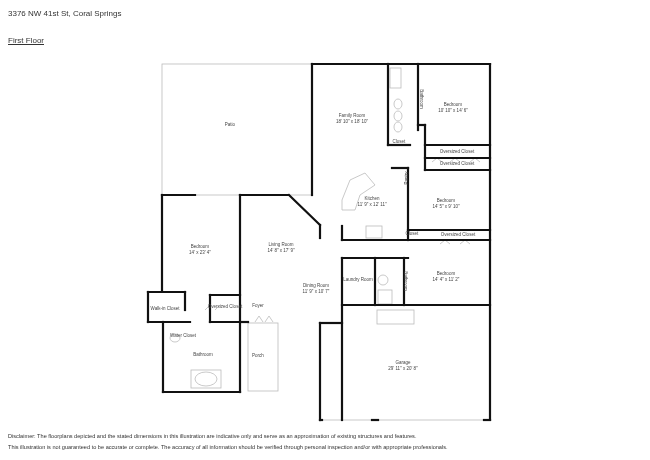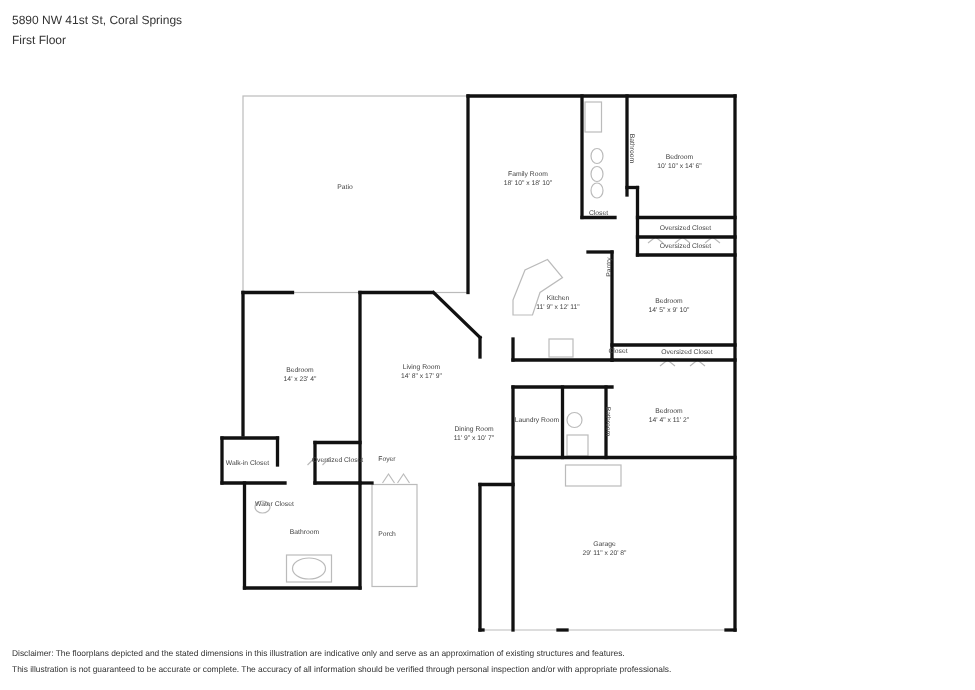--- a/index.html
+++ b/index.html
@@ -5,22 +5,22 @@
   html,body{margin:0;padding:0;background:#fff;}
   body{width:650px;height:460px;position:relative;overflow:hidden;font-family:"Liberation Sans",sans-serif;color:#222;}
   .hdr{position:absolute;left:8px;font-size:8px;color:#333;}
   .plan{position:absolute;left:0;top:0;width:650px;height:460px;}
   .lbl{position:absolute;font-size:4.5px;color:#444;text-align:center;line-height:6px;white-space:nowrap;transform:translateX(-50%);}
   .disc{position:absolute;left:8px;font-size:5.6px;color:#333;white-space:nowrap;}
 </style>
 </head>
 <body>
 
-<div class="hdr" style="top:9px;">5890 NW 41st St, Coral Springs</div>
-<div class="hdr" style="top:22px;">First Floor</div>
+<div class="hdr" style="top:9px;">3376 NW 41st St, Coral Springs</div>
+<div class="hdr" style="top:36px;text-decoration:underline;">First Floor</div>
 
 <svg class="plan" viewBox="0 0 650 460" xmlns="http://www.w3.org/2000/svg">
   <g fill="none" stroke="#bbb" stroke-width="0.8">
 
     <rect x="162" y="64" width="150" height="131"></rect>
 
     <rect x="248" y="323" width="30" height="68"></rect>
 
     <line x1="322" y1="420" x2="490" y2="420"></line>
 

